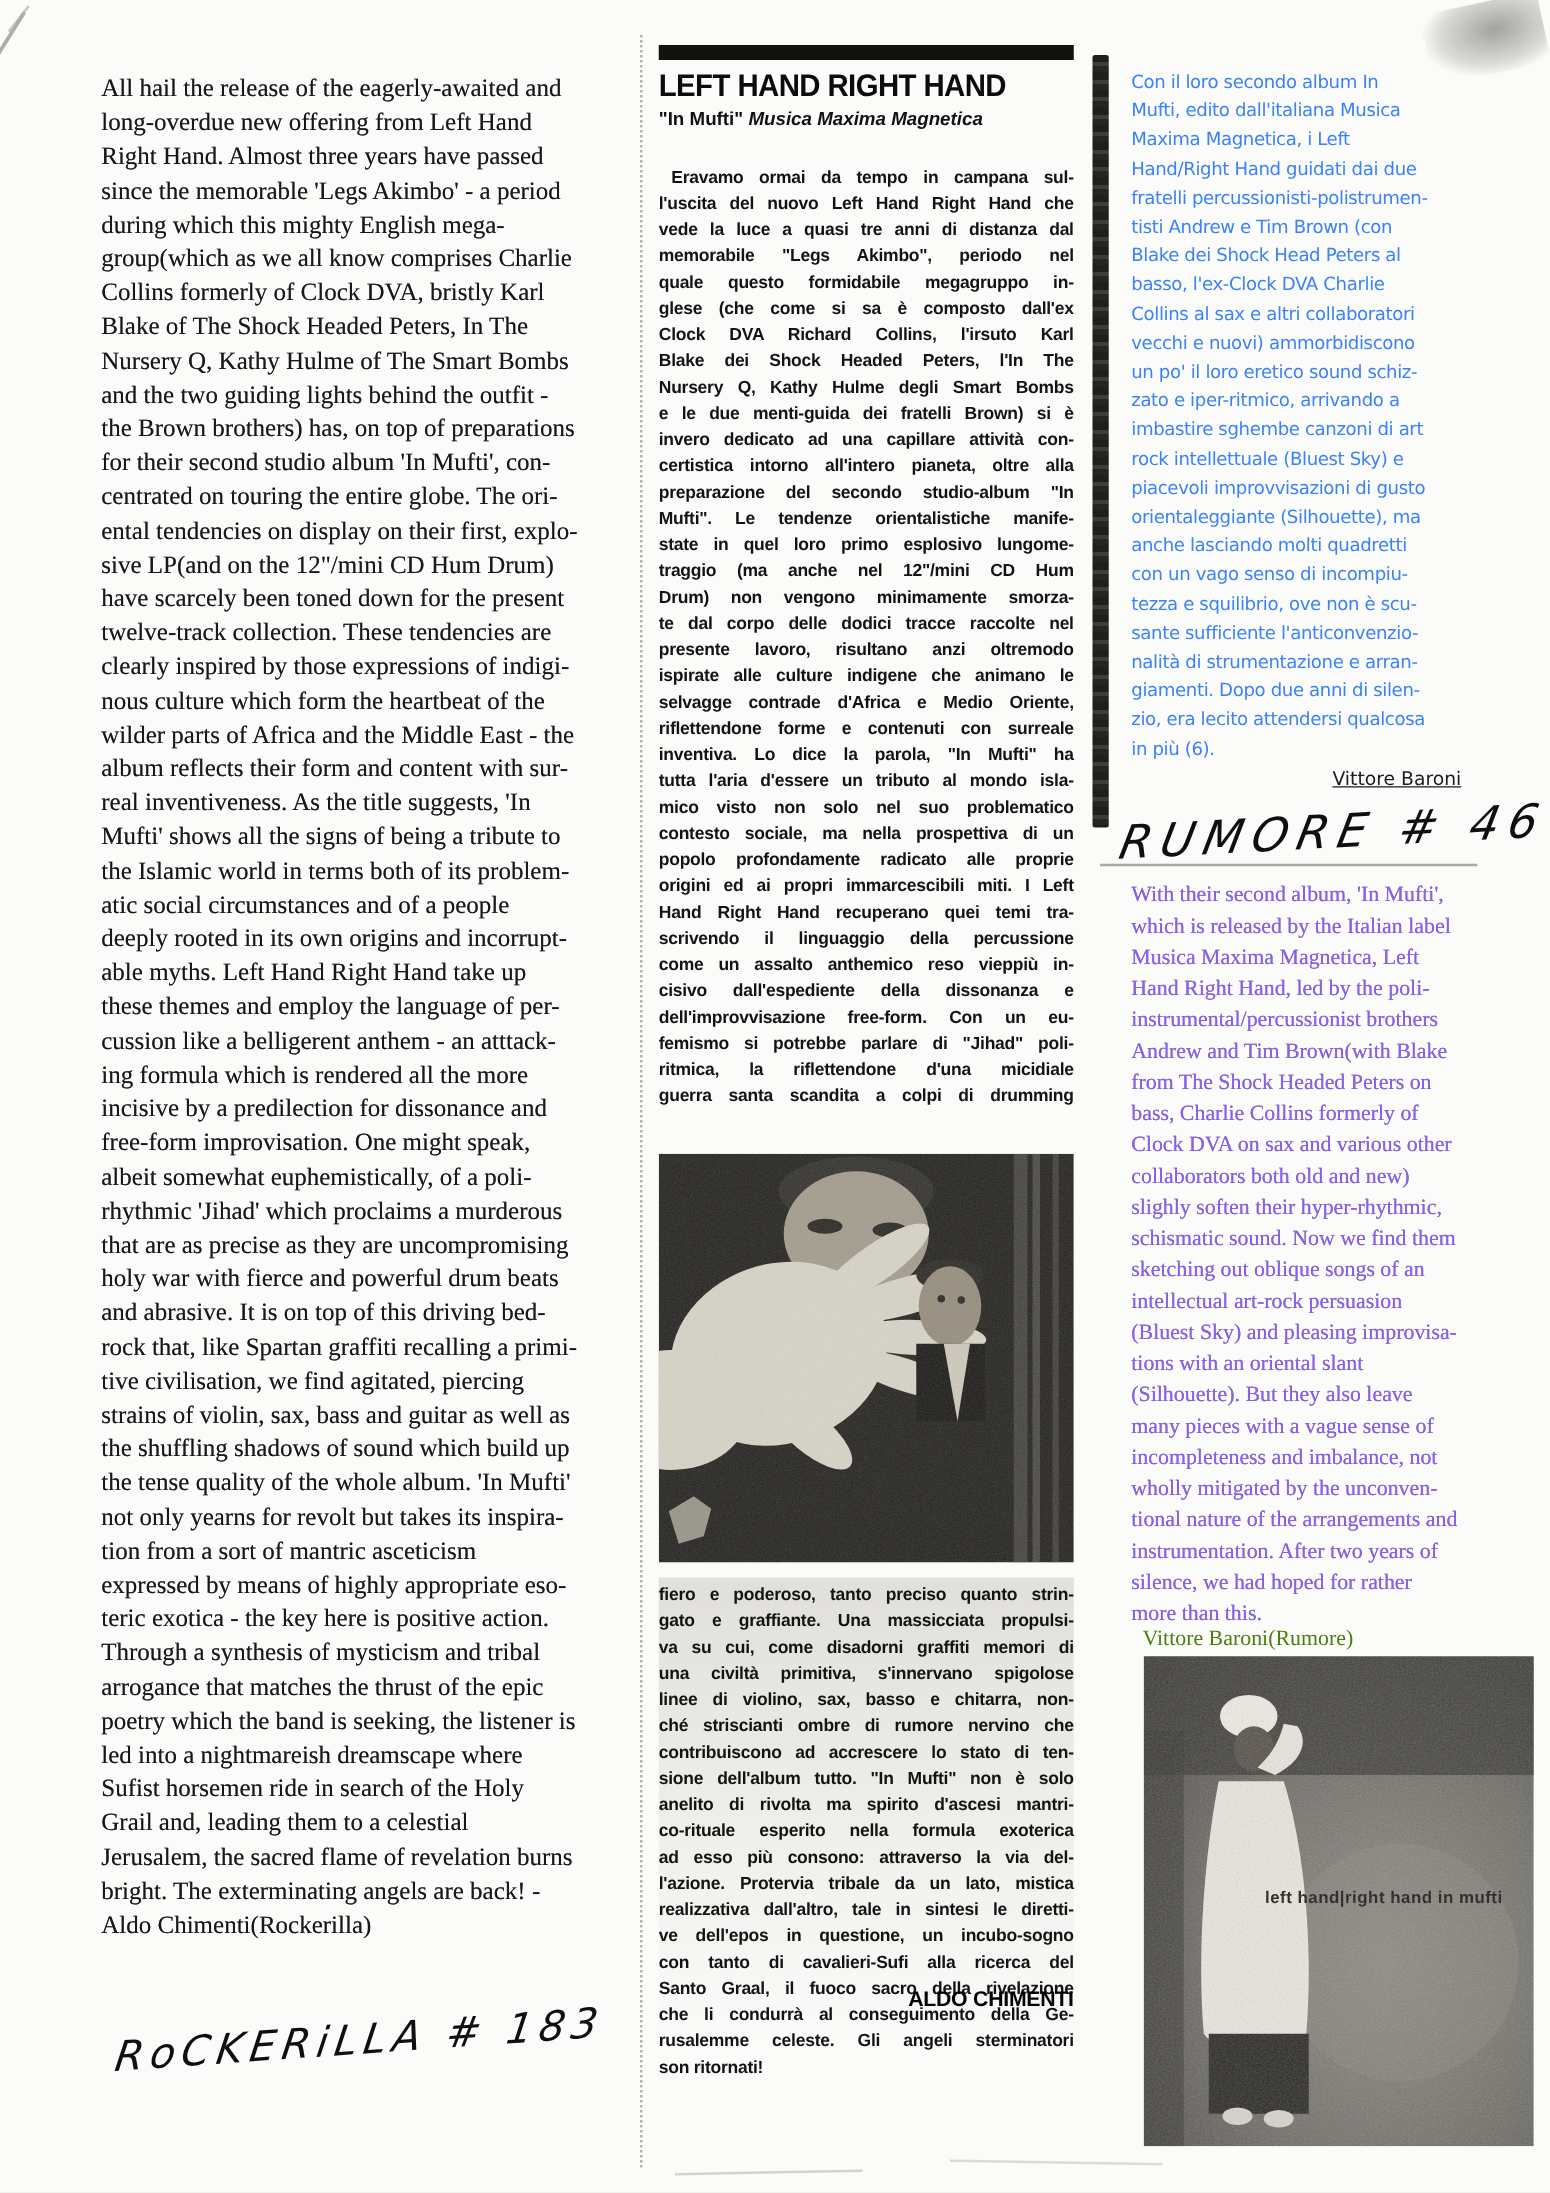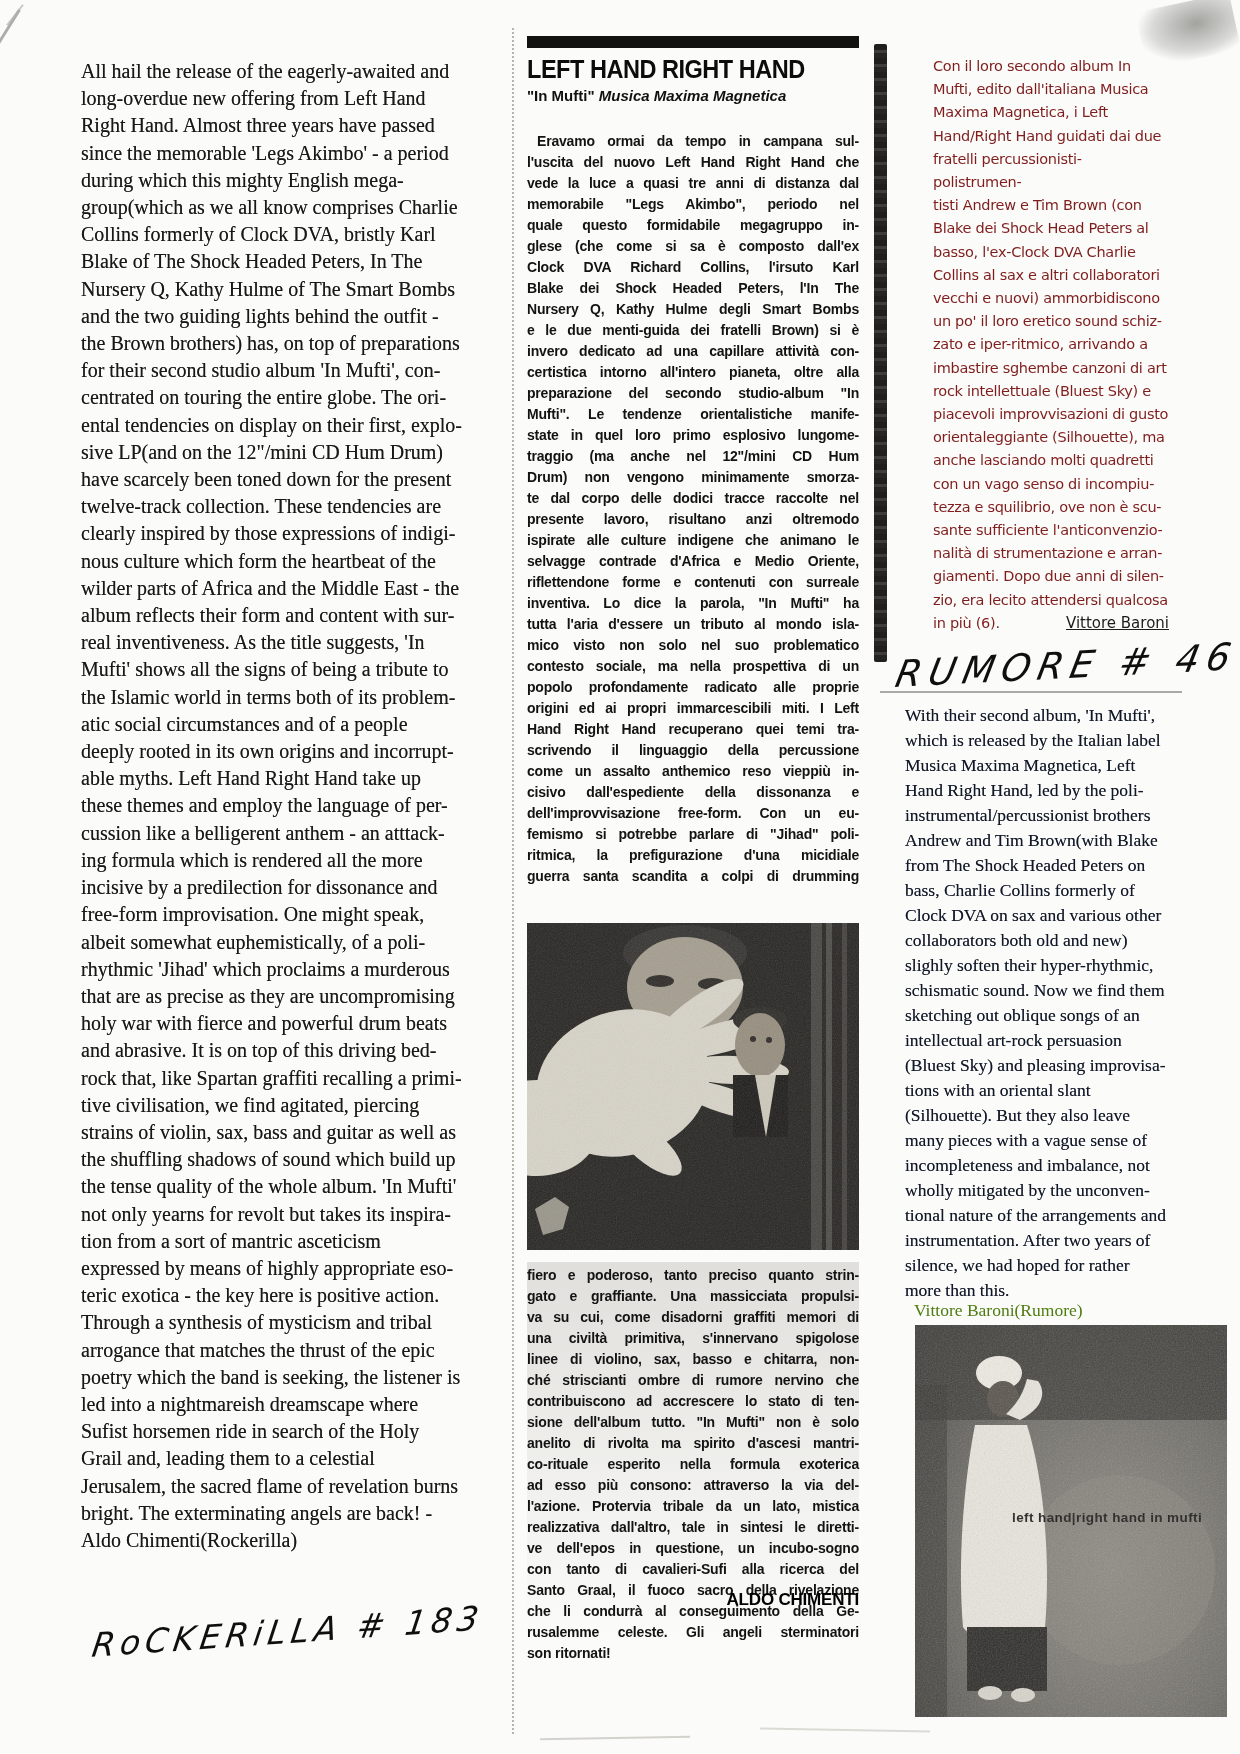--- a/index.html
+++ b/index.html
@@ -31,29 +31,29 @@
   .mid-bottom .ln:last-child{text-align-last:left;}
   .mid-byline{position:absolute;left:527px;top:1590px;width:332px;text-align:right;
               font:bold 17px "Liberation Sans",sans-serif;letter-spacing:-.2px;color:#000000;}
   
   .rule-dotted{position:absolute;left:512px;top:28px;height:1706px;width:0;
                border-left:2px dotted #b7b4ae;}
   .rule-dark{position:absolute;left:874px;top:44px;width:13px;height:618px;border-radius:2px;
              background:repeating-linear-gradient(180deg,#201f1d 0 6px,#3f3d39 6px 9px,#262522 9px 14px);}
   
   .right-it{position:absolute;left:905px;top:55px;width:264px;}
-  .right-it .ln{font:14.5px/23.2px "DejaVu Sans",sans-serif;letter-spacing:-.3px;color:#7f1d1d;margin-left:28px;}
+  .right-it .ln{font:14.5px/23.2px "DejaVu Sans",sans-serif;letter-spacing:-.3px;color:#3b82f6;}
   .sig{position:absolute;left:905px;top:614px;width:264px;text-align:right;padding-right:12px;
        font:15px "DejaVu Sans",sans-serif;color:#1c1c1c;text-decoration:underline;}
   .hw-right{position:absolute;left:896px;top:644px;font-size:37px;letter-spacing:7px;
             transform:rotate(-3deg) skewX(-14deg);}
   .hrule{position:absolute;left:880px;top:691px;width:302px;height:0;border:none;
          border-top:2px solid #908e89;opacity:.75;margin:0;}
   .right-en{position:absolute;left:905px;top:703px;width:276px;}
-  .right-en .ln{font:17.5px/25px "Liberation Serif",serif;color:#0f172a;
+  .right-en .ln{font:17.5px/25px "Liberation Serif",serif;color:#8b5cf6;
                 text-shadow:0 0 .4px rgba(0,0,0,.5);white-space:nowrap;}
   .en-byline{position:absolute;left:914px;top:1300px;font:17.5px "Liberation Serif",serif;color:#4d7c0f;}
   .photo2{position:absolute;left:875px;top:1325px;width:312px;height:392px;padding-left:40px;}
   
   .mark-topleft{position:absolute;left:6px;top:6px;width:3px;height:46px;background:#9a9a96;
                 transform:rotate(32deg);border-radius:2px;opacity:.8;}
   .mark-topleft2{position:absolute;left:14px;top:2px;width:2px;height:26px;background:#b0b0ac;
                  transform:rotate(38deg);opacity:.7;}
   .mark-topright{position:absolute;left:1140px;top:2px;width:96px;height:58px;
                  background:radial-gradient(ellipse at 60% 40%,rgba(90,90,86,.55),rgba(120,120,116,.25) 55%,transparent 75%);
@@ -172,21 +172,21 @@
           <div class="ln">mico visto non solo nel suo problematico</div>
           <div class="ln">contesto sociale, ma nella prospettiva di un</div>
           <div class="ln">popolo profondamente radicato alle proprie</div>
           <div class="ln">origini ed ai propri immarcescibili miti. I Left</div>
           <div class="ln">Hand Right Hand recuperano quei temi tra-</div>
           <div class="ln">scrivendo il linguaggio della percussione</div>
           <div class="ln">come un assalto anthemico reso vieppiù in-</div>
           <div class="ln">cisivo dall'espediente della dissonanza e</div>
           <div class="ln">dell'improvvisazione free-form. Con un eu-</div>
           <div class="ln">femismo si potrebbe parlare di "Jihad" poli-</div>
-          <div class="ln">ritmica, la prefigurazione d'una micidiale</div>
+          <div class="ln">ritmica, la riflettendone d'una micidiale</div>
           <div class="ln">guerra santa scandita a colpi di drumming</div>
         </div>
     </div>
 
     <div class="photo1">
       <svg width="332" height="327" viewBox="0 0 332 327">
         <defs>
           <filter id="grain1">
               <feTurbulence type="fractalNoise" baseFrequency="0.85" numOctaves="2"></feTurbulence>
               <feColorMatrix type="saturate" values="0"></feColorMatrix>

